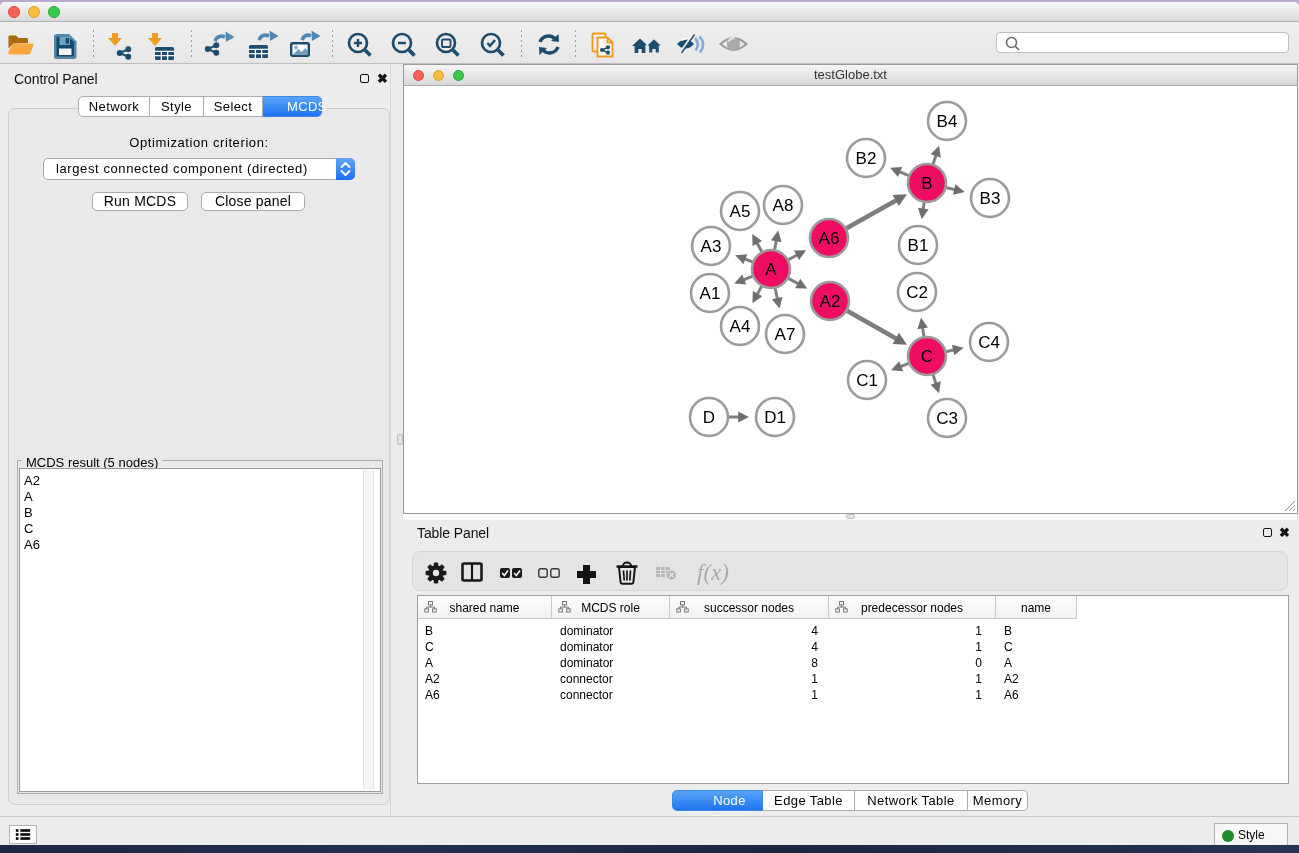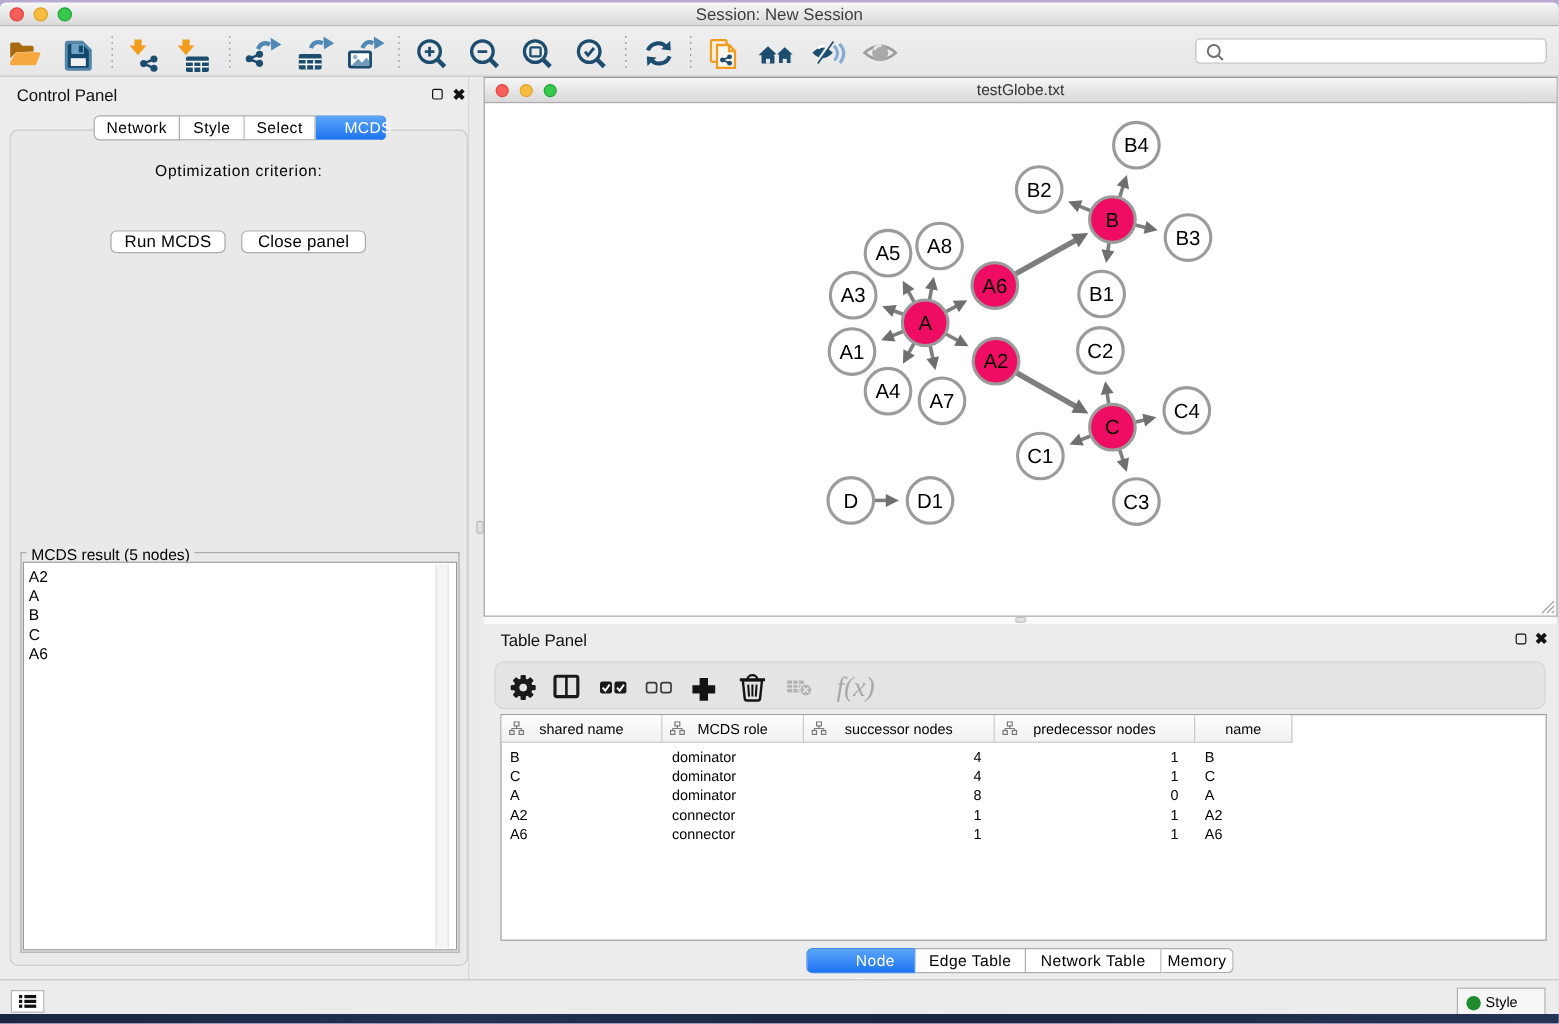--- a/index.html
+++ b/index.html
@@ -87,21 +87,20 @@
 #membtn .dot { position:absolute; left:7px; top:5.5px; width:12px; height:12px; border-radius:50%; background:#1e8b2d; }
 #membtn .lbl { position:absolute; left:23px; top:4px; font-size:12px; }
 </style>
 </head>
 <body>
 <div id="appwin">
   <div id="titlebar">
     <div class="light r"></div>
       <div class="light y"></div>
       <div class="light g"></div>
-    <div class="title">Session: New Session</div>
   </div>
   <div id="toolbar">
 
     <div class="tsep" style="left:93px"></div>
     <div class="tsep" style="left:191px"></div>
     <div class="tsep" style="left:332px"></div>
     <div class="tsep" style="left:521px"></div>
     <div class="tsep" style="left:575px"></div>
     <div id="tbicons">
         <svg width="36" height="36" viewBox="0 0 36 36" style="position:absolute; left:3px; top:6px;">
@@ -226,20 +225,28 @@
     <div class="winbtn-sq" style="left:360px; top:10px;"></div>
     <div class="winbtn-x" style="left:377px; top:10px;">✖</div>
     <div id="cpcontent"></div>
     <div class="seg" id="cptabs">
       <div class="tb" style="width:72px">Network</div>
       <div class="tb" style="width:54px">Style</div>
       <div class="tb" style="width:59px">Select</div>
       <div class="tb sel" style="width:59px">MCDS</div>
     </div>
     <div id="optlabel">Optimization criterion:</div>
+    <div id="combo">largest connected component (directed)
+      <div class="step">
+        <svg width="19" height="22" viewBox="0 0 19 22">
+          <path d="M5.5 9 L9.5 5 L13.5 9" fill="none" stroke="#fff" stroke-width="1.8" stroke-linecap="round" stroke-linejoin="round"></path>
+          <path d="M5.5 13 L9.5 17 L13.5 13" fill="none" stroke="#fff" stroke-width="1.8" stroke-linecap="round" stroke-linejoin="round"></path>
+        </svg>
+      </div>
+    </div>
     <div class="btn" style="left:92px; top:128px; width:96px;">Run MCDS</div>
     <div class="btn" style="left:201px; top:128px; width:104px;">Close panel</div>
     <div id="grpbox"></div>
     <div id="grplabel">MCDS result (5 nodes)</div>
     <div id="grplist">
       <div class="items">A2<br>A<br>B<br>C<br>A6</div>
       <div id="grpscroll"></div>
     </div>
   </div>
   <div id="vdivider"></div>

